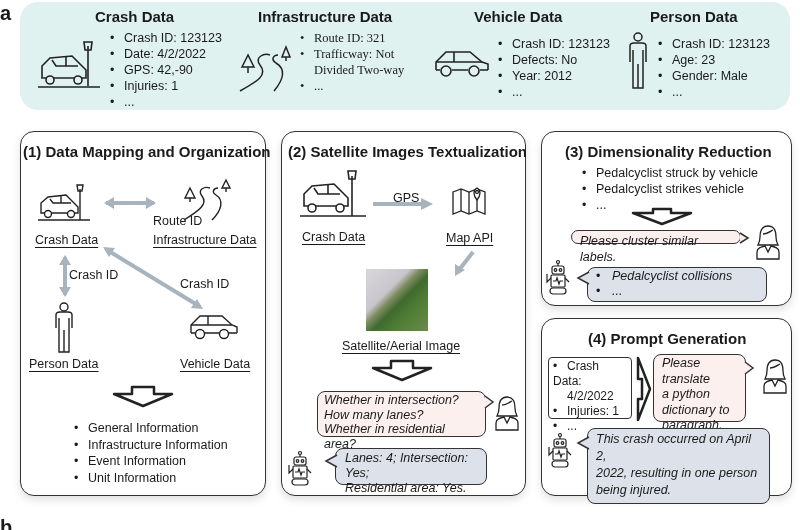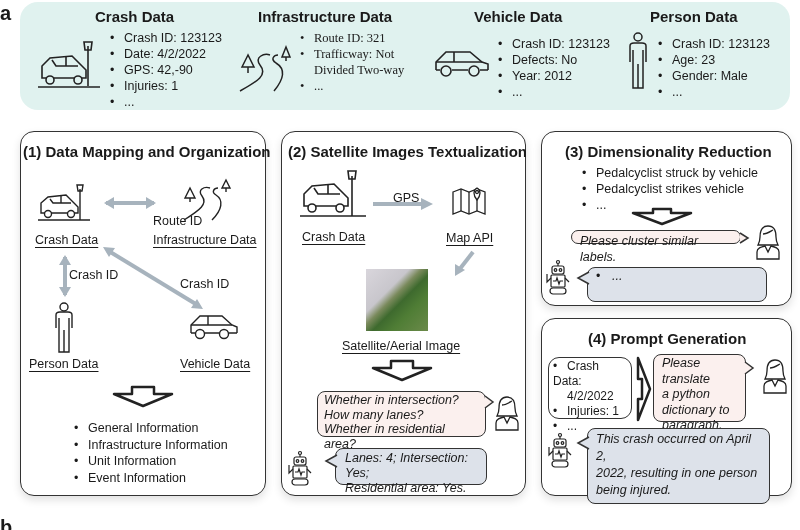--- a/index.html
+++ b/index.html
@@ -168,22 +168,22 @@
 </svg>
 <div class="ul-label" style="left:180px;top:357px;">Vehicle Data</div>
 
 <svg style="left:112px;top:386px;" width="62" height="22">
   <path d="M20,1 L42,1 L42,8 L60,8 L31,20 L2,8 L20,8 Z" fill="#fff" stroke="#222" stroke-width="2.5" stroke-linejoin="round"></path>
 </svg>
 
 <ul class="bul" style="left:74px;top:420px;line-height:16.5px;">
   <li>General Information</li>
   <li>Infrastructure Information</li>
+  <li>Event Information</li>
   <li>Unit Information</li>
-  <li>Event Information</li>
 </ul>
 
 <div class="box" style="left:281px;top:131px;width:245px;height:365px;"></div>
 <div class="box-title" style="left:288px;top:143px;">(2) Satellite Images Textualization</div>
 
 <svg style="left:300px;top:170px;" width="66" height="50">
   <g fill="none" stroke="#222" stroke-width="1.6">
     <path d="M4,36 L4,24 L12,16 L34,14 L44,24 L48,28 L48,36 Z"></path>
     <path d="M14,18 L18,24 L40,24"></path>
       <path d="M28,15 L28,24"></path>
@@ -290,30 +290,31 @@
       <circle cx="9.5" cy="10" r="1.3"></circle>
       <circle cx="14.5" cy="10" r="1.3"></circle>
     <rect x="5" y="15" width="14" height="12" rx="1"></rect>
       <path d="M7,21 L10,21 L11,18 L13,24 L14,21 L17,21"></path>
     <path d="M5,18 L1,22 L1,14 M19,18 L23,22"></path>
     <rect x="4" y="28" width="16" height="6" rx="3"></rect>
   </g>
 </svg>
 <div class="bubble bot" style="left:587px;top:267px;width:180px;height:35px;padding:1px 8px;">
   <ul style="list-style:none;font-size:12.5px;line-height:15px;">
+    <li><span style="display:inline-block;width:16px;font-style:normal;">•</span><span>Pedalcyclist collisions</span></li>
     <li><span style="display:inline-block;width:16px;font-style:normal;">•</span><span>...</span></li>
   </ul>
 </div>
 <svg style="left:577px;top:272px;" width="12" height="14">
   <path d="M12,0 L1,6 L12,12" fill="#dde2ea" stroke="#333" stroke-width="1.5"></path>
 </svg>
 
 <div class="box" style="left:541px;top:318px;width:251px;height:178px;"></div>
 <div class="box-title" style="left:588px;top:330px;">(4) Prompt Generation</div>
-<div class="abs" style="left:548px;top:357px;width:84px;height:62px;border:1.5px solid #333;border-radius:11px;">
+<div class="abs" style="left:548px;top:357px;width:84px;height:62px;border:1.5px solid #333;border-radius:4px;">
   <ul class="bul" style="position:static;padding:1px 4px;line-height:15px;font-size:12px;">
     <li>Crash Data:</li>
     <li class="cont">4/2/2022</li>
     <li>Injuries: 1</li>
     <li>...</li>
   </ul>
 </div>
 <svg style="left:637px;top:357px;" width="14" height="64">
   <path d="M1,1 L1,22 L5,22 L5,42 L1,42 L1,63 L13,32 Z" fill="#fff" stroke="#222" stroke-width="2.5" stroke-linejoin="round"></path>
 </svg>

